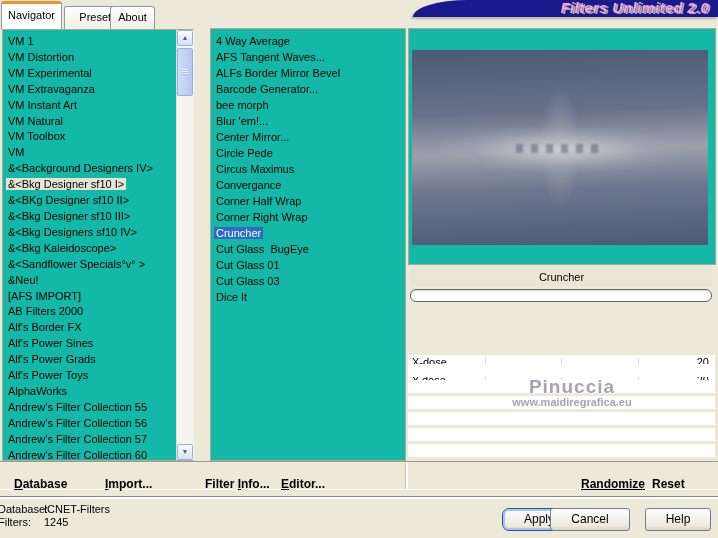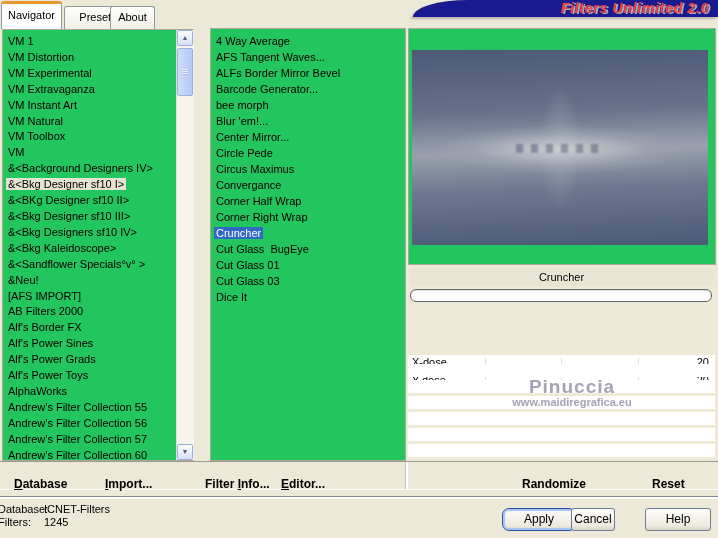--- a/index.html
+++ b/index.html
@@ -10,25 +10,25 @@
   .tab{position:absolute;box-sizing:border-box;text-align:center;cursor:default;}
   .tab-active{left:1px;top:1px;width:61px;height:28px;background:#fff;
     border:1px solid #919b9c;border-bottom:none;border-top:3px solid #e8962e;
     border-radius:3px 3px 0 0;line-height:23px;}
   .tab-idle{top:6px;height:23px;background:linear-gradient(#fefefe,#f1efe6);
     border:1px solid #919b9c;border-bottom:none;border-radius:3px 3px 0 0;line-height:21px;}
   #tab-presets{left:64px;width:68px;}
   #tab-about{left:110px;width:45px;}
   .banner{position:absolute;top:0;right:0;width:305px;height:17px;background:#1a1a8f;
     border-top-left-radius:55px 17px;box-shadow:-2px 2px 2px rgba(120,120,130,.45);}
-  .banner span{position:absolute;right:9px;top:0px;color:#ef4444;font-size:14.5px;font-weight:bold;
+  .banner span{position:absolute;right:9px;top:0px;color:#f9a8d4;font-size:14.5px;font-weight:bold;
     font-style:italic;letter-spacing:.5px;text-shadow:2px 1px 0 #a9a9b4;white-space:nowrap;}
 
   
-  .listbox{position:absolute;background:#22c55e;border:1px solid #aca899;box-sizing:border-box;overflow:hidden;}
+  .listbox{position:absolute;background:#14b8a6;border:1px solid #aca899;box-sizing:border-box;overflow:hidden;}
   #cat-list{left:2px;top:29px;width:192px;height:432px;padding:4px 20px 0 3px;}
   #flt-list{left:210px;top:28px;width:196px;height:433px;padding:4px 4px 0 3px;}
   .lrow{white-space:nowrap;overflow:hidden;}
   #cat-list .lrow{height:15.92px;line-height:15.92px;}
   #flt-list .lrow{height:16px;line-height:16px;}
   .lrow span{white-space:pre;padding:0 2px;}
   .sel-pale{background:#e7e3d3;}
   .sel-blue{background:#316ac5;color:#fff;}
 
   
@@ -69,36 +69,36 @@
   #watermark{position:absolute;left:0;right:0;top:112px;text-align:center;color:#a7a3b6;
     text-shadow:1px 1px 0 #fafaf8;transform:translateX(10px);}
   #watermark .w1{font-size:19px;font-weight:bold;letter-spacing:1px;line-height:19px;}
   #watermark .w2{font-size:11px;font-weight:bold;line-height:13px;}
 
   
   #toolbar{position:absolute;left:0;top:461px;width:718px;height:29px;background:#ece9d8;
     border-top:1px solid #9c9a8c;border-bottom:1px solid #fff;box-sizing:border-box;}
   .tbtn{position:absolute;top:7px;font-weight:bold;font-size:12px;cursor:default;white-space:nowrap;margin-top:8px;}
   #tb-db{left:14px;} #tb-imp{left:105px;} #tb-fi{left:185px;padding-left:20px;} #tb-ed{left:281px;}
-  #tb-rand{left:522px;} #tb-reset{left:652px;}
+  #tb-rand{left:581px;text-decoration:underline;} #tb-reset{left:652px;}
   #toolbar .vdiv{position:absolute;left:405px;top:0;bottom:0;width:2px;background:#fff;
     border-left:1px solid #c8c5b2;}
   #bottom-divider{position:absolute;left:0;top:496px;width:718px;height:2px;
     background:#fff;border-top:1px solid #888;}
 
   
   #status{position:absolute;left:-2px;top:503px;line-height:13px;}
   #status .srow{white-space:nowrap;}
   #status .sl{display:inline-block;width:46px;}
   .xp-btn{position:absolute;top:508px;height:23px;box-sizing:border-box;text-align:center;
     background:linear-gradient(#fefefe,#f4f2ea 45%,#eceadf 80%,#d8d2c2);
     border:1px solid #6e7f9b;border-radius:3px;font-size:12px;line-height:20px;cursor:default;}
   #btn-apply{left:502px;width:74px;border-color:#2a52a0;
     box-shadow:inset 0 0 0 2px #a9c4f0;border-radius:7px;}
-  #btn-cancel{left:571px;width:44px;}
+  #btn-cancel{left:550px;width:80px;}
   #btn-help{left:645px;width:66px;}
 </style>
 </head>
 <body>
 
 <div id="app">
 
   <div class="tab tab-active" id="tab-navigator">Navigator</div>
   <div class="tab tab-idle" id="tab-presets">Presets</div>
   <div class="tab tab-idle" id="tab-about">About</div>

